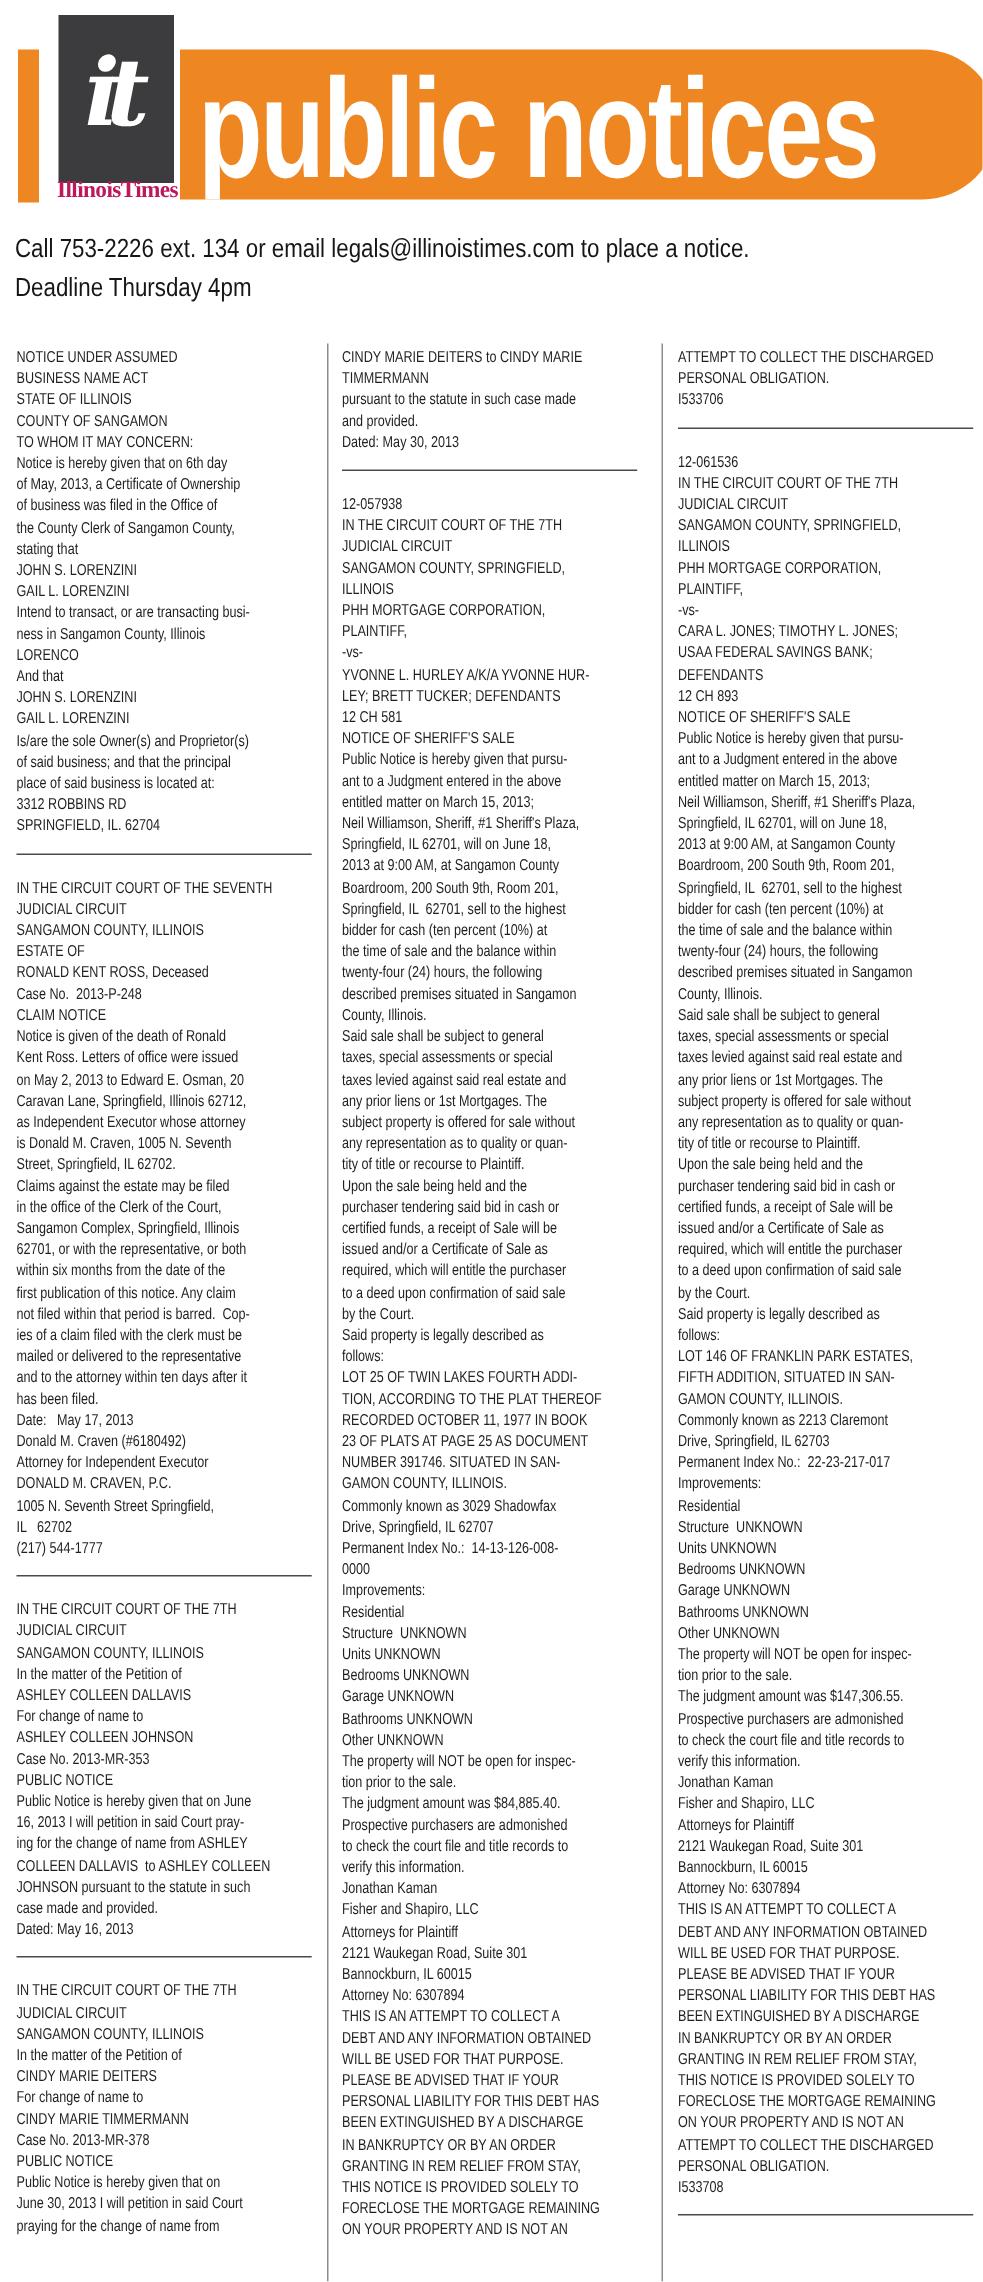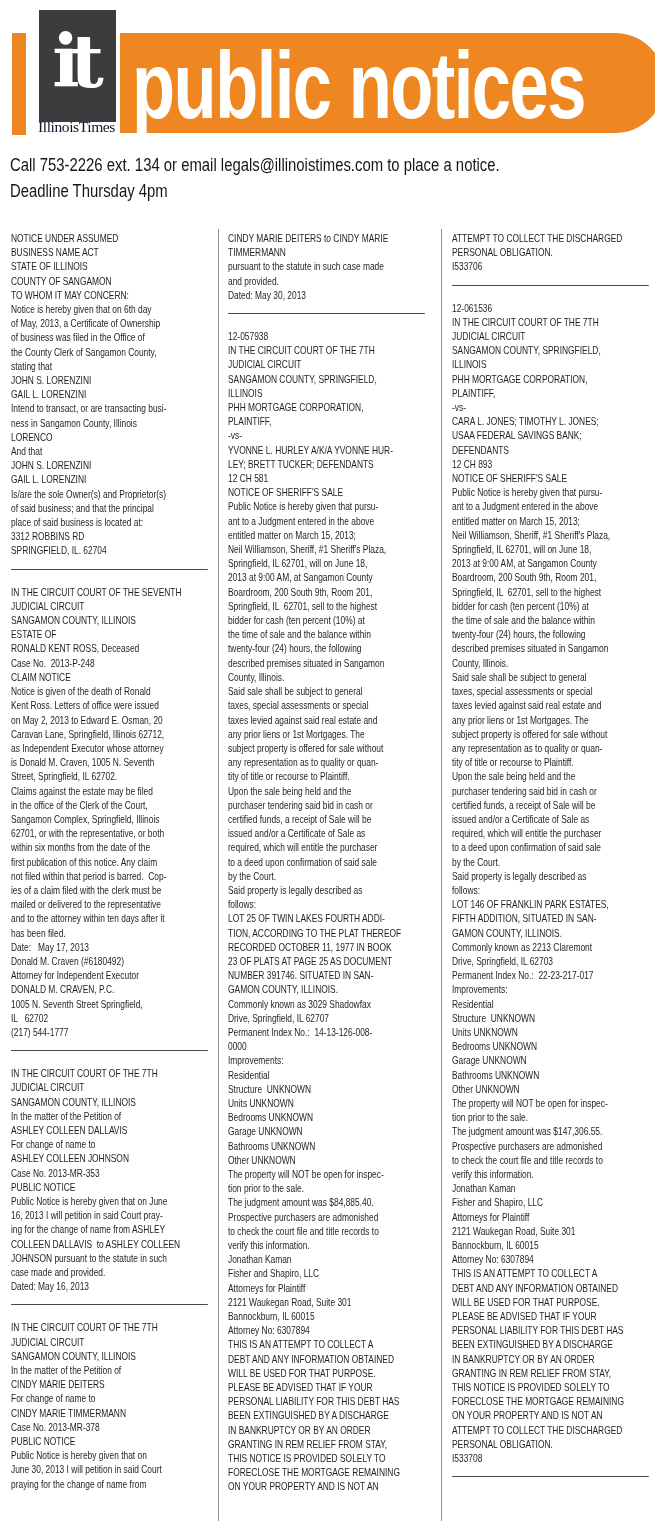--- a/index.html
+++ b/index.html
@@ -13,28 +13,28 @@
   .orange-bar {
     position:absolute; left:12px; top:33px; width:14px; height:102px;
     background:#EE8722;
   }
   .logo-box {
     position:absolute; left:39px; top:10px; width:77px; height:112px;
     background:#3C3B3D; color:#ffffff; overflow:hidden;
     display:flex; align-items:center; justify-content:center;
   }
   .logo-it {
-    font-family:"DejaVu Serif", serif; font-weight:bold;
-    font-size:72px; line-height:92px; letter-spacing:-9px;
+    font-family:"DejaVu Serif", serif; font-style:italic; font-weight:bold;
+    font-size:62px; line-height:92px; letter-spacing:-9px;
     transform:translate(-4px,-4px);
   }
   .logo-wordmark {
     position:absolute; left:38px; top:118px; width:120px;
-    font-family:"Liberation Serif", serif; font-weight:normal;
-    font-size:15.5px; color:#0f172a; letter-spacing:-0.4px; white-space:pre;
+    font-family:"Liberation Serif", serif; font-weight:bold;
+    font-size:15.5px; color:#be185d; letter-spacing:-0.4px; white-space:pre;
   }
   .banner {
     position:absolute; left:120px; top:33px; width:545px; height:100px;
     background:#EE8722; border-radius:0 52px 52px 0;
     display:flex; align-items:center; overflow:hidden;
   }
   .banner-text {
     color:#ffffff; font-weight:bold; font-size:94px; line-height:100px;
     letter-spacing:-2px; white-space:pre; padding-left:16px; padding-top:6px;
     transform:scaleX(0.75); transform-origin:0 50%;

